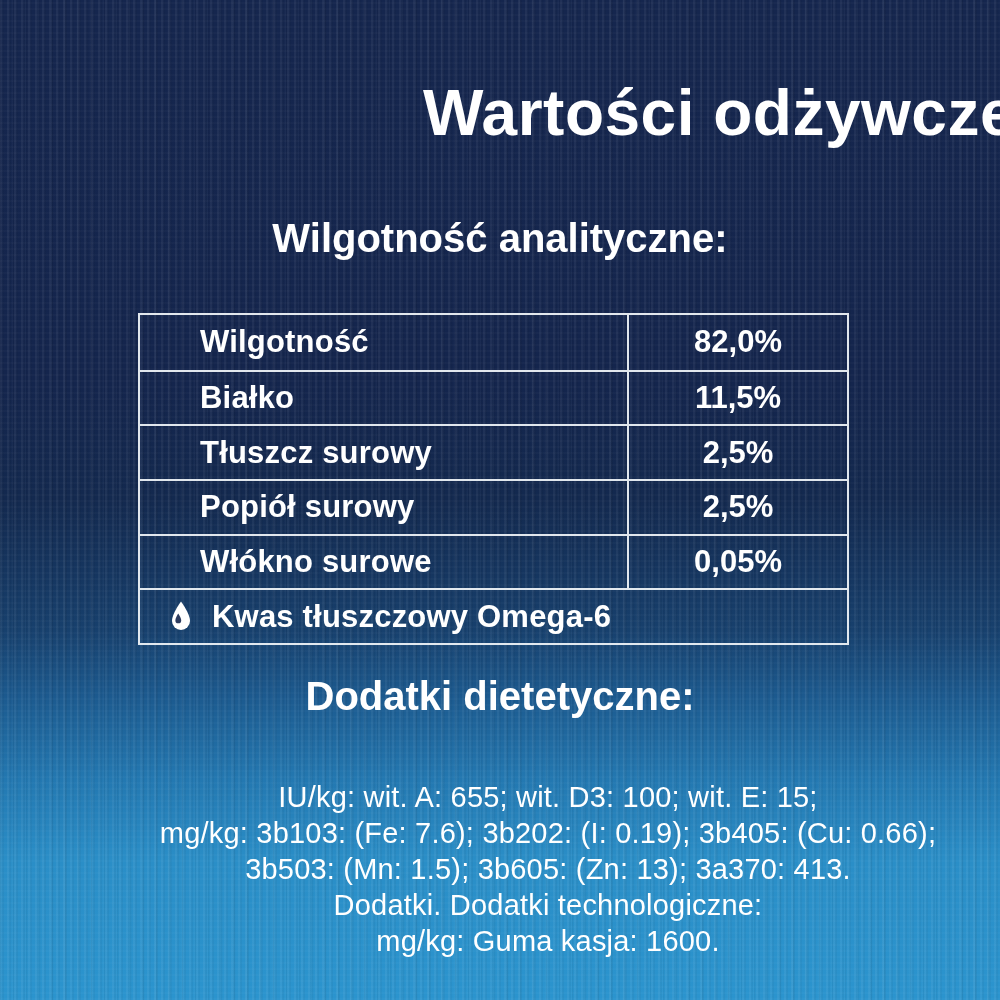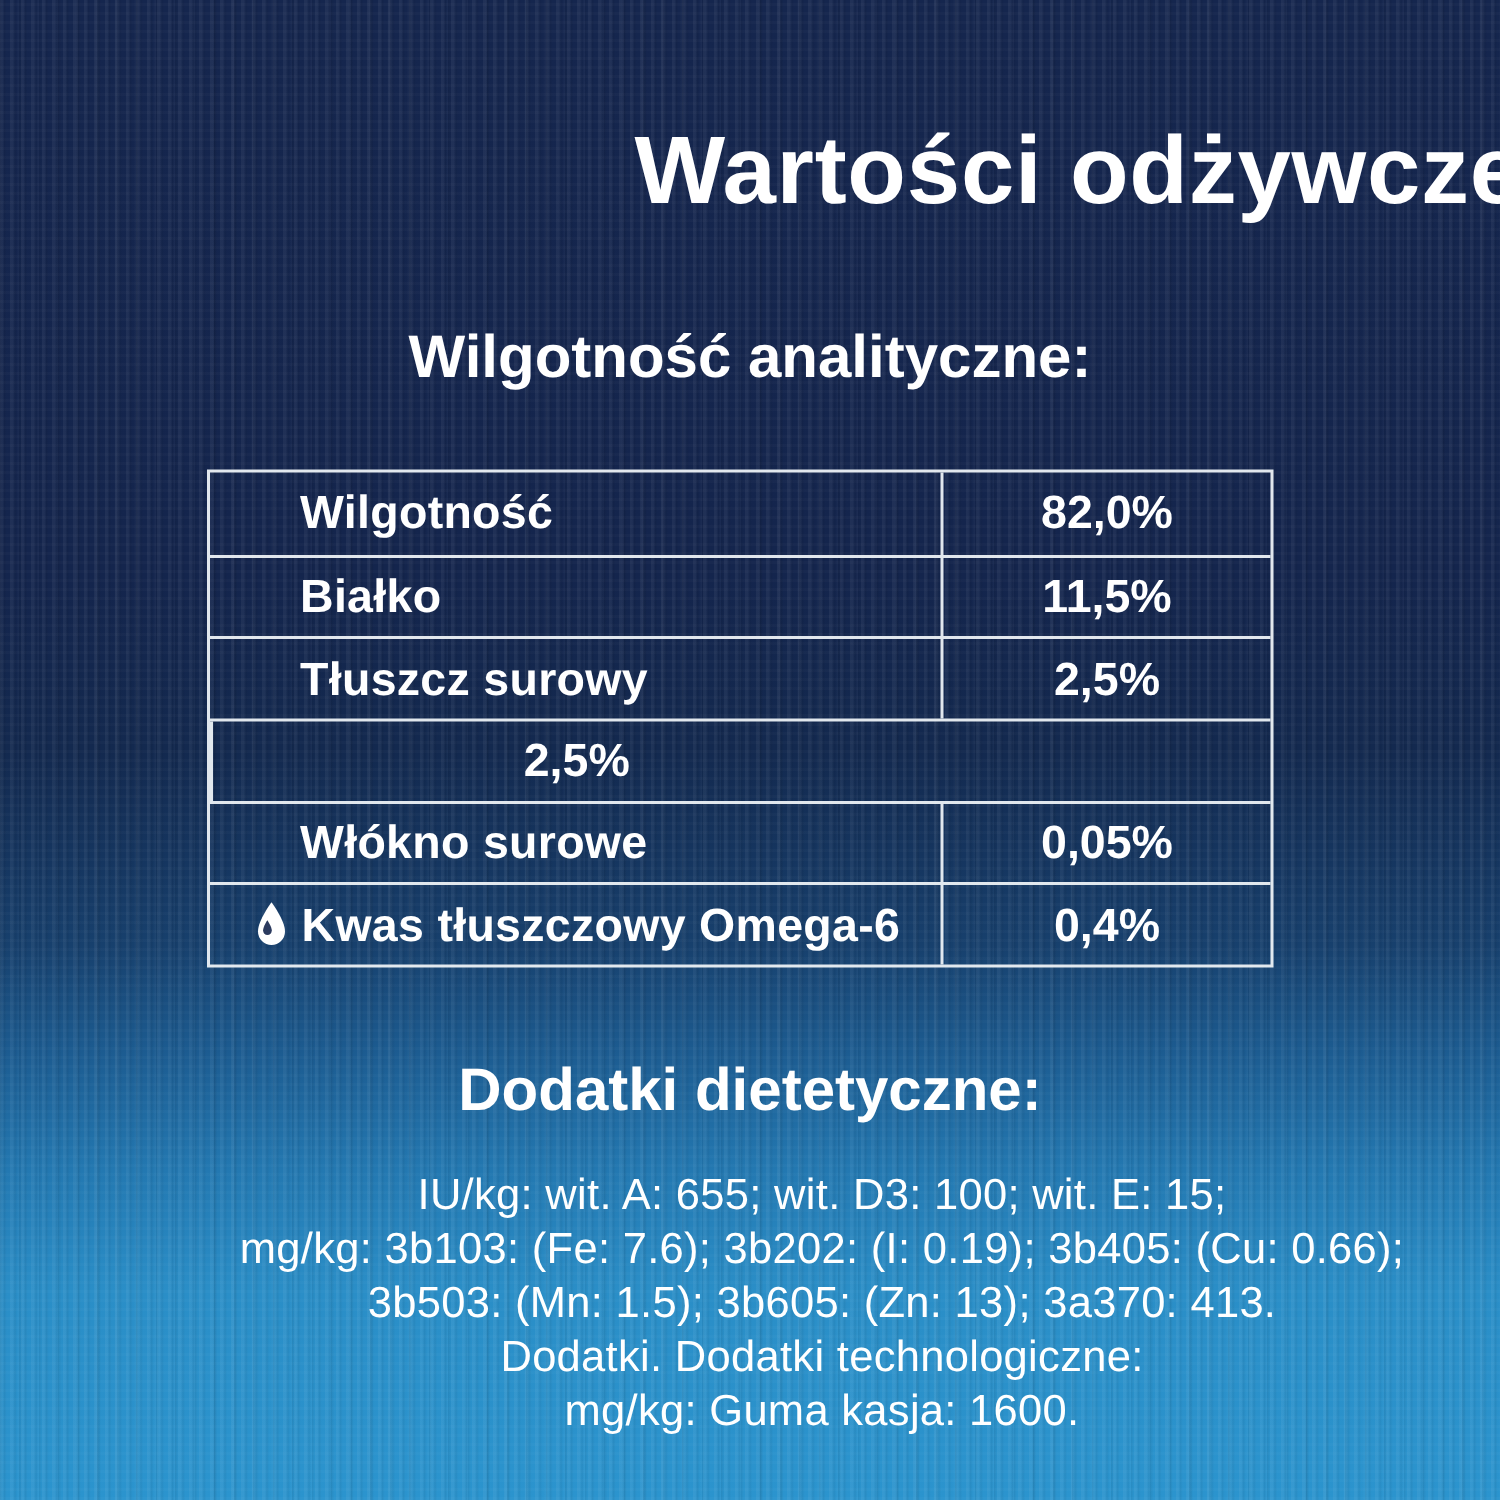--- a/index.html
+++ b/index.html
@@ -42,42 +42,42 @@
     letter-spacing:0.5px;
     margin:16px;
   }
   .section-heading{
     position:absolute;left:0;width:100%;
     text-align:center;
     font-size:40px;font-weight:bold;
     margin:0;
   }
   .heading-analytical{top:216px;}
-  .heading-additives{top:705px;}
+  .heading-additives{top:674px;}
   .analytical-table{
     position:absolute;
     left:138px;top:313px;
     width:711px;height:332px;
     border:2.5px solid rgba(236,241,246,0.95);
     display:grid;
     grid-template-rows:repeat(6,1fr);
     box-sizing:border-box;
   }
   .a-row{
     display:grid;
     grid-template-columns:487px 1fr;
   }
   .a-row + .a-row{border-top:2.5px solid rgba(236,241,246,0.95);}
   .cell{display:flex;align-items:center;box-sizing:border-box;}
   .cell-label{
     padding-left:60px;
     font-size:31px;font-weight:600;
     letter-spacing:0.2px;
   }
-  .cell-label.with-icon{padding-left:30px;gap:9px;}
+  .cell-label.with-icon{padding-left:30px;gap:20px;}
   .cell-value{
     border-left:2.5px solid rgba(236,241,246,0.95);
     justify-content:center;
     font-size:31px;font-weight:600;
   }
   .drop{width:22px;height:31px;flex:0 0 22px;display:block;}
   .additives-text{
     position:absolute;top:779px;left:0;width:100%;
     text-align:center;
     font-size:29px;line-height:36px;
@@ -103,35 +103,35 @@
     </div>
     <div class="a-row">
       <div class="cell cell-label">Białko</div>
       <div class="cell cell-value">11,5%</div>
     </div>
     <div class="a-row">
       <div class="cell cell-label">Tłuszcz surowy</div>
       <div class="cell cell-value">2,5%</div>
     </div>
     <div class="a-row">
+      <div class="cell cell-label">Popiół surowy</div>
       <div class="cell cell-value">2,5%</div>
     </div>
     <div class="a-row">
       <div class="cell cell-label">Włókno surowe</div>
       <div class="cell cell-value">0,05%</div>
     </div>
     <div class="a-row">
       <div class="cell cell-label with-icon">
         <svg class="drop" viewBox="0 0 22 31" xmlns="http://www.w3.org/2000/svg">
           <path d="M11 0.5 C11 0.5 2 12.5 2 20 a9 9 0 0 0 18 0 C20 12.5 11 0.5 11 0.5 Z" fill="#ffffff"></path>
           <path d="M8.2 12.5 C8.2 12.5 5.4 16.8 5.4 19.4 a2.9 2.9 0 0 0 5.8 0 C11.2 16.8 8.2 12.5 8.2 12.5 Z" fill="#15264e" opacity="0.9"></path>
         </svg>
         <span>Kwas tłuszczowy Omega-6</span>
       </div>
-      <div class="cell cell-value">0,4%</div>
     </div>
   </div>
 
   <h2 class="section-heading heading-additives">Dodatki dietetyczne:</h2>
 
   <div class="additives-text">
     <div>IU/kg: wit. A: 655; wit. D3: 100; wit. E: 15;</div>
     <div>mg/kg: 3b103: (Fe: 7.6); 3b202: (I: 0.19); 3b405: (Cu: 0.66);</div>
     <div>3b503: (Mn: 1.5); 3b605: (Zn: 13); 3a370: 413.</div>
     <div>Dodatki. Dodatki technologiczne:</div>

